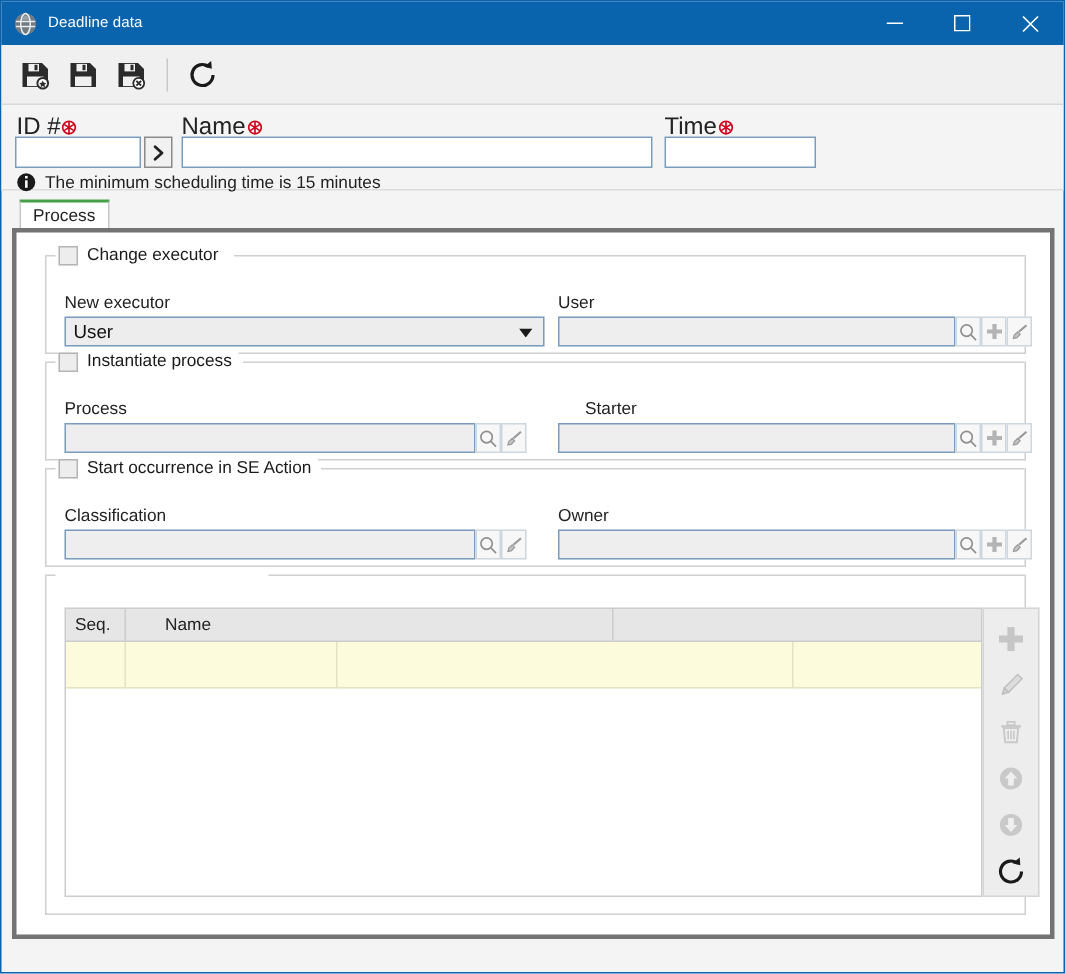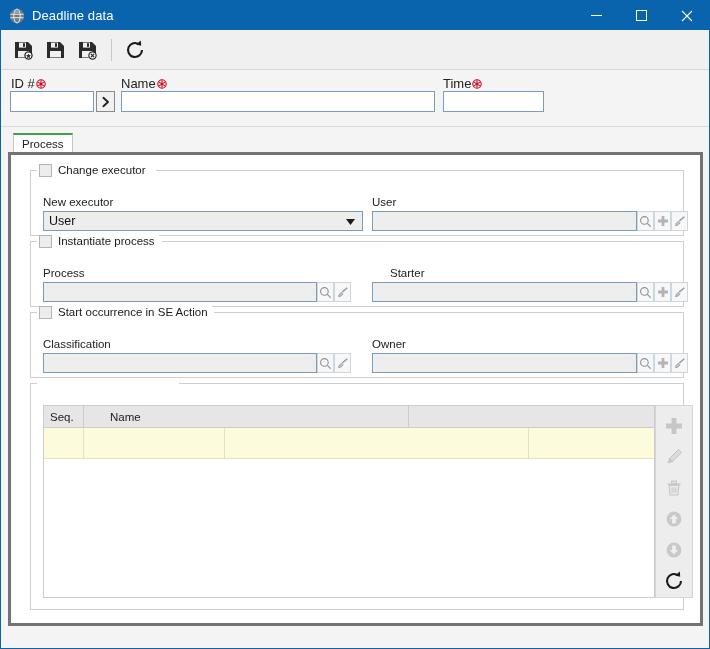--- a/index.html
+++ b/index.html
@@ -30,21 +30,21 @@
     background: #0964ad;
     display: flex; align-items: center;
     color: #ffffff;
   }
   .title-icon {
     width: 16px; height: 16px;
     margin-left: 8px; margin-right: 7px;
     flex: 0 0 16px;
   }
   .title-text {
-    font-size: 13px;
+    font-size: 10px;
     letter-spacing: .1px;
     flex: 1 1 auto;
     white-space: nowrap;
   }
   .win-btns { display: flex; height: 29px; }
   .win-btn {
     width: 45px; height: 29px;
     display: flex; align-items: center; justify-content: center;
   }
   .win-btn svg { display: block; }
@@ -70,21 +70,21 @@
 
   
   .header-fields {
     flex: 0 0 56px;
     background: #f4f4f4;
     border-bottom: 1px solid #dcdcdc;
     position: relative;
   }
   .fld-label {
     position: absolute;
-    font-size: 13px;
+    font-size: 16px;
     color: #222;
     white-space: nowrap;
   }
   .req {
     display: inline-block;
     width: 10px; height: 10px;
     vertical-align: -1px;
     margin-left: 1px;
   }
   .txt {
@@ -362,20 +362,30 @@
 
     <span class="fld-label" style="left:442px; top:6px;">
       <span>Time</span><span class="req"><svg width="10" height="10" viewBox="0 0 10 10">
             <circle cx="5" cy="5" r="4.2" fill="none" stroke="#d0021b" stroke-width="1.1"></circle>
             <path d="M5 1.2v7.6M1.7 2.9l6.6 4.2M8.3 2.9L1.7 7.1" stroke="#d0021b" stroke-width="1.1"></path>
           </svg></span>
     </span>
     <input class="txt" style="left: 442px; top: 21px; width: 101px; height: 21px;" value="">
 
 
+    <div class="info-line" style="left:10px; top:45px;">
+      <span class="ic">
+        <svg width="13" height="13" viewBox="0 0 13 13">
+          <circle cx="6.5" cy="6.5" r="6" fill="#1a1a1a"></circle>
+          <rect x="5.7" y="2.3" width="1.7" height="1.7" fill="#ffffff"></rect>
+          <rect x="5.7" y="5.2" width="1.7" height="5" fill="#ffffff"></rect>
+        </svg>
+      </span>
+      <span>The minimum scheduling time is 15 minutes</span>
+    </div>
   </div>
 
   <div class="tab-wrap">
     <div class="tab-strip">
       <div class="tab">
         <span>Process</span>
       </div>
     </div>
 
     <div class="tab-panel">

